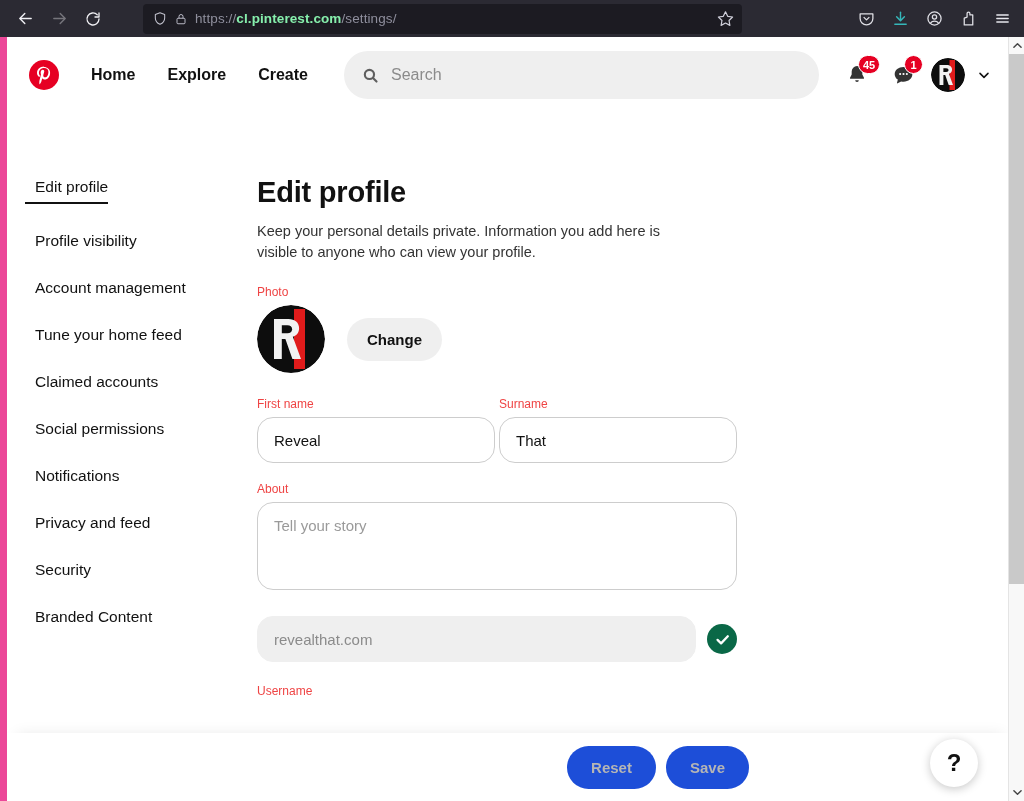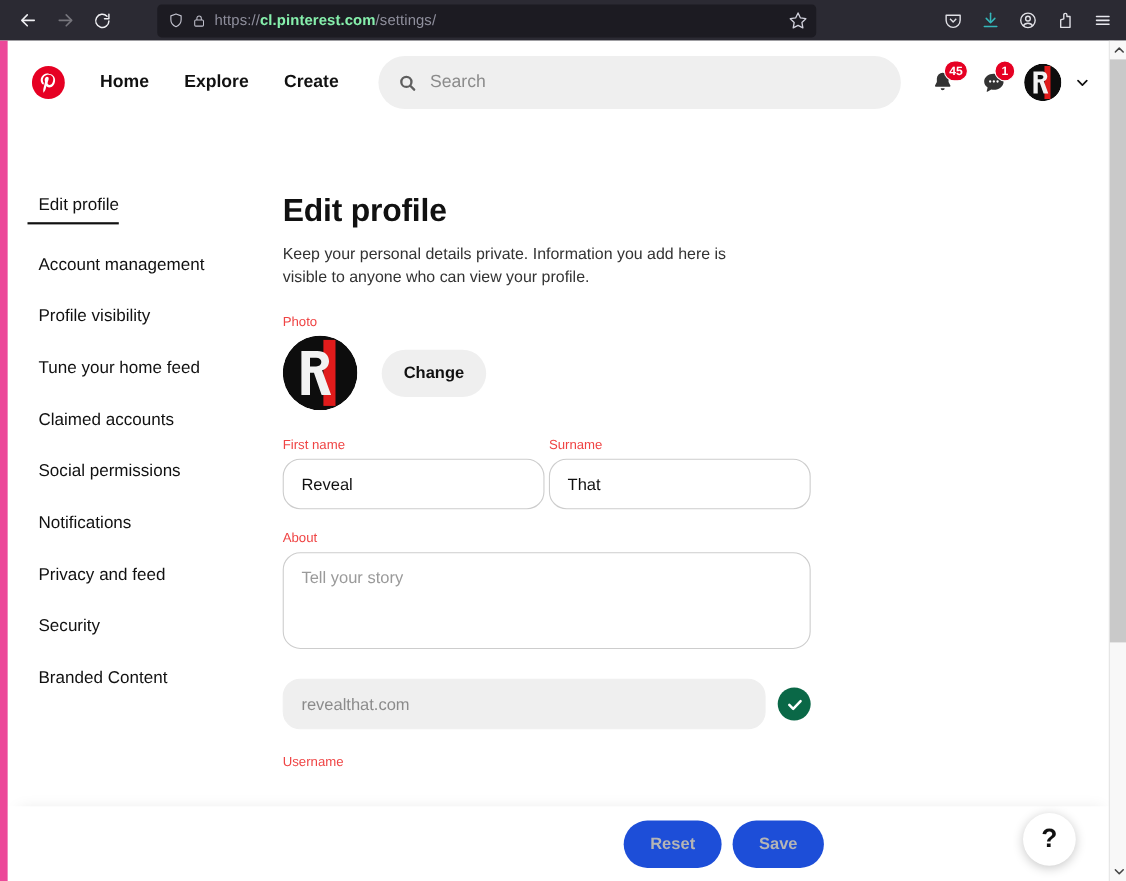--- a/index.html
+++ b/index.html
@@ -514,22 +514,22 @@
             <polyline points="6 9.5 12 15.5 18 9.5"></polyline>
           </svg>
         </div>
       </div>
     </div>
 
     <div class="content">
 
       <aside class="sidebar">
         <div class="side-row"><span class="side-item active">Edit profile</span></div>
+        <div class="side-row"><span class="side-item">Profile visibility</span></div>
         <div class="side-row"><span class="side-item">Account management</span></div>
-        <div class="side-row"><span class="side-item">Profile visibility</span></div>
         <div class="side-row"><span class="side-item">Tune your home feed</span></div>
         <div class="side-row"><span class="side-item">Claimed accounts</span></div>
         <div class="side-row"><span class="side-item">Social permissions</span></div>
         <div class="side-row"><span class="side-item">Notifications</span></div>
         <div class="side-row"><span class="side-item">Privacy and feed</span></div>
         <div class="side-row"><span class="side-item">Security</span></div>
         <div class="side-row"><span class="side-item">Branded Content</span></div>
       </aside>
 
       <section class="main">

